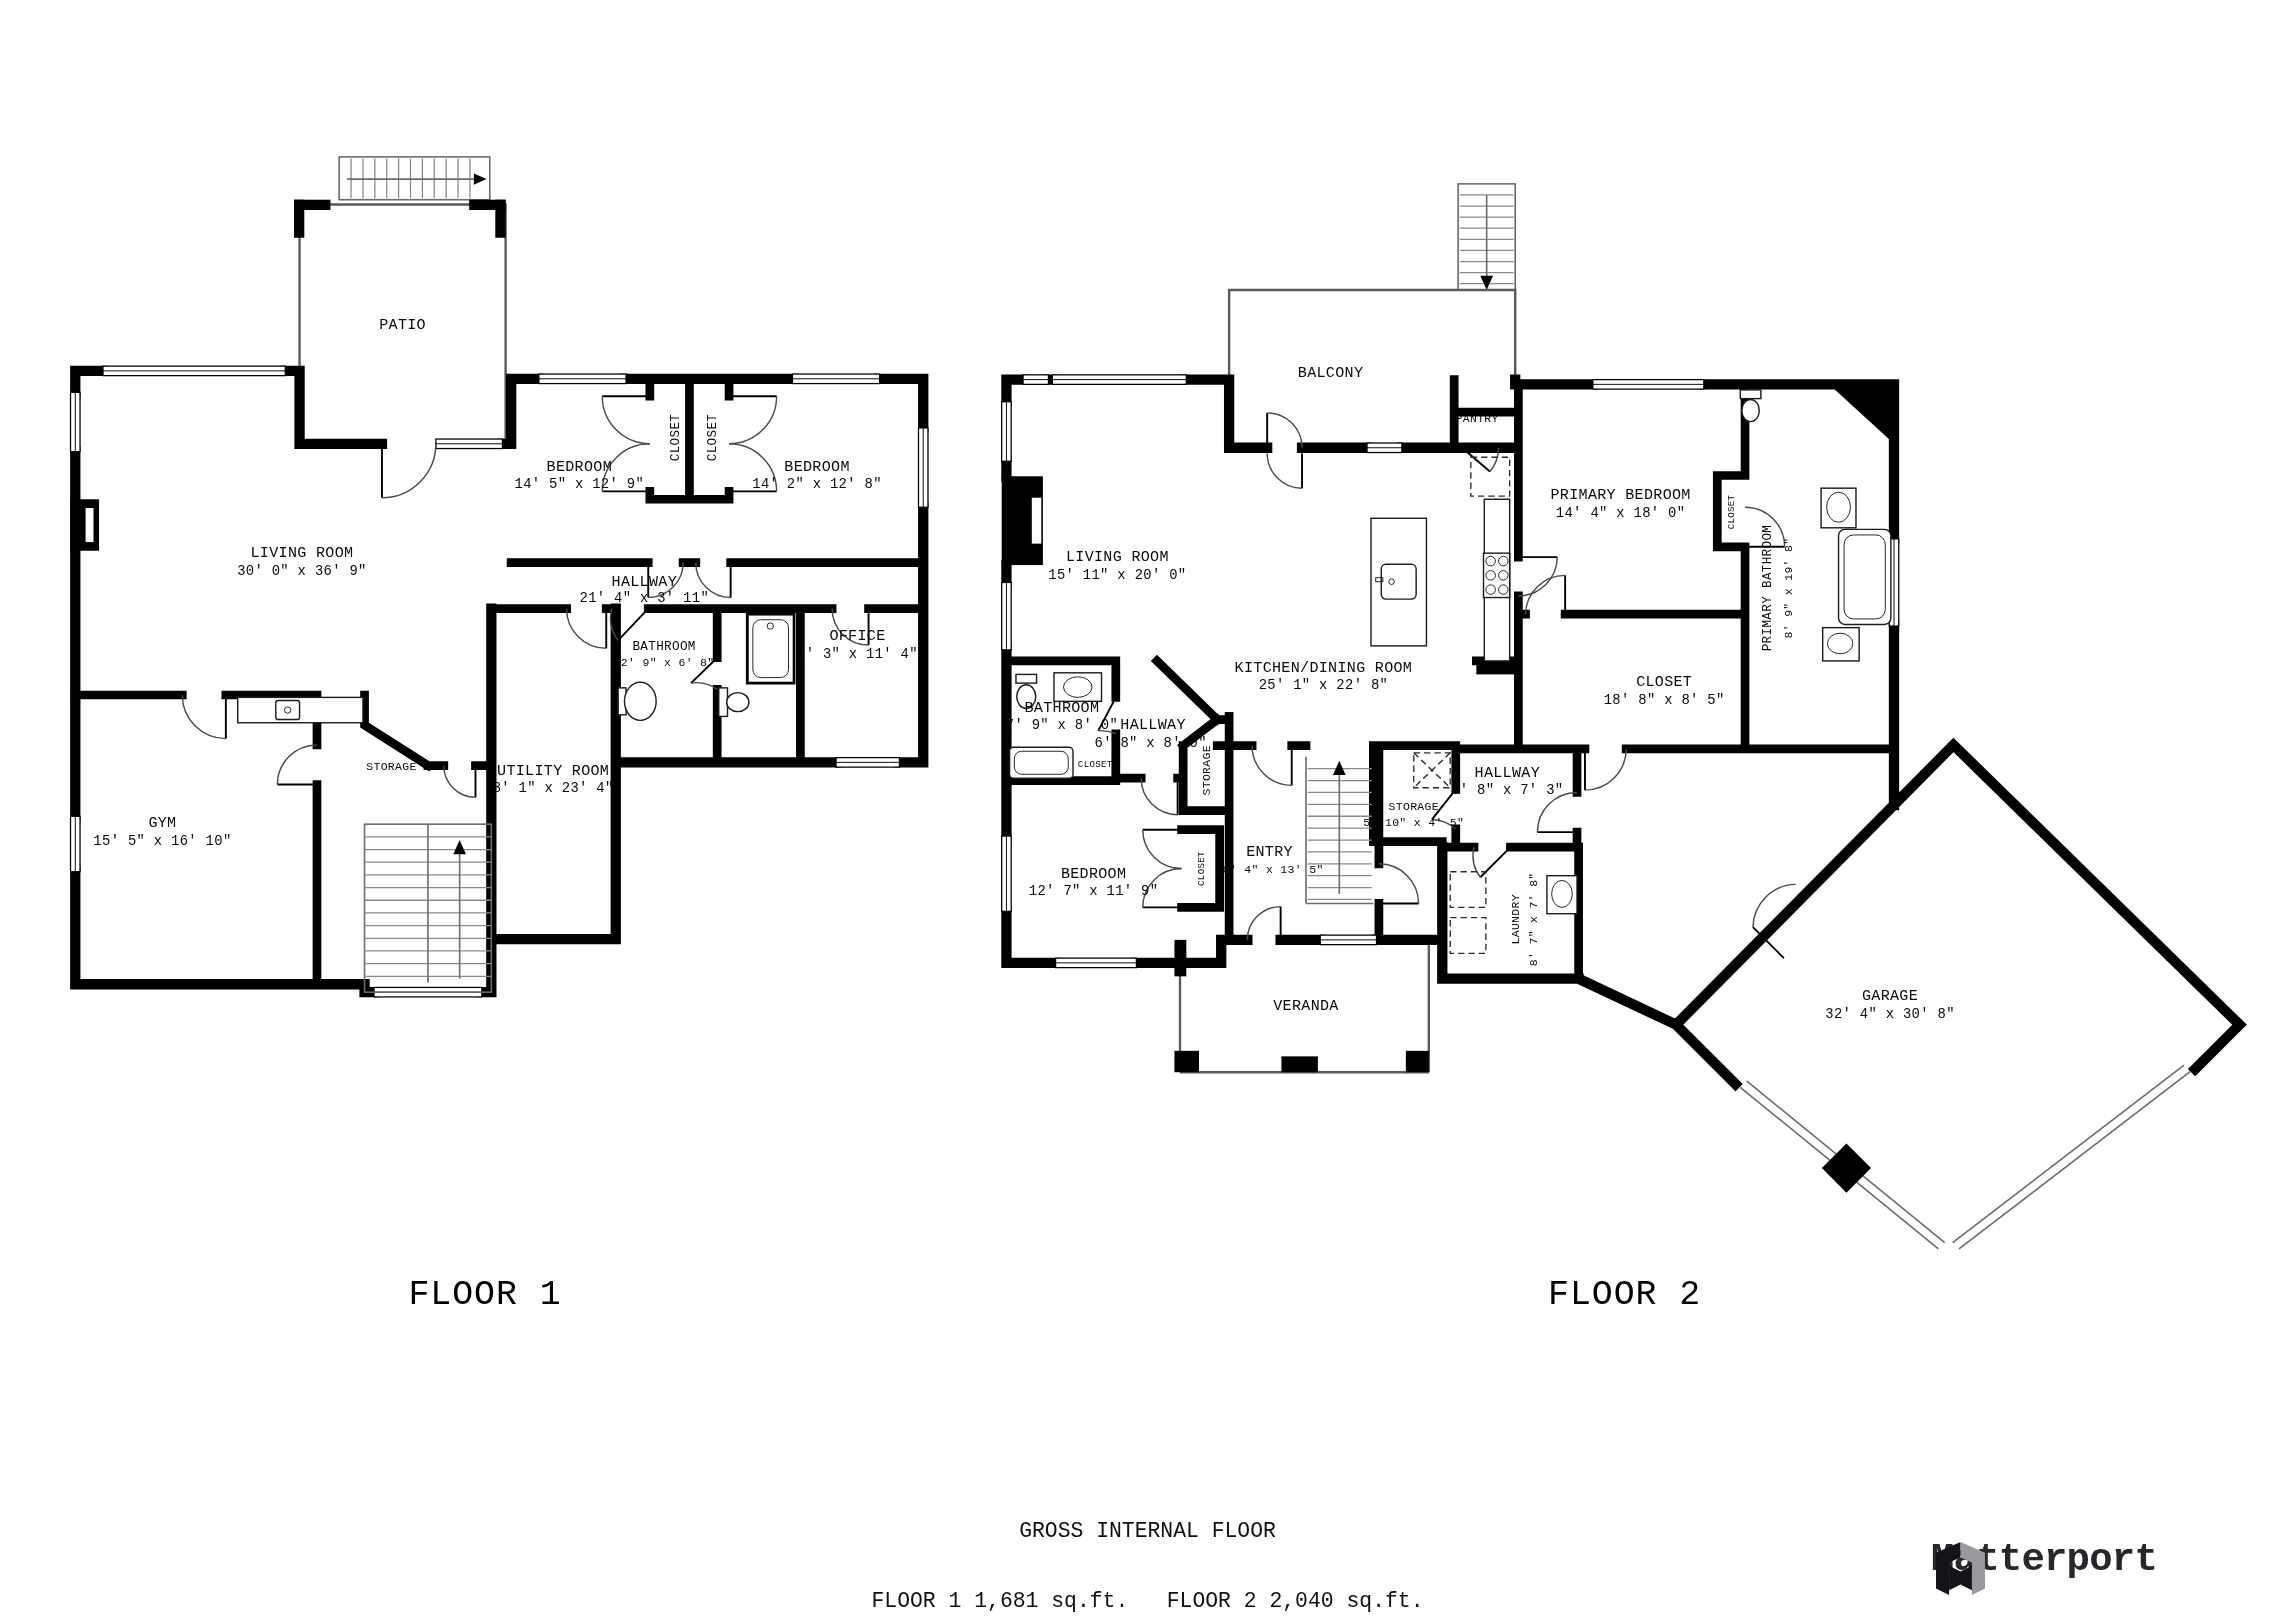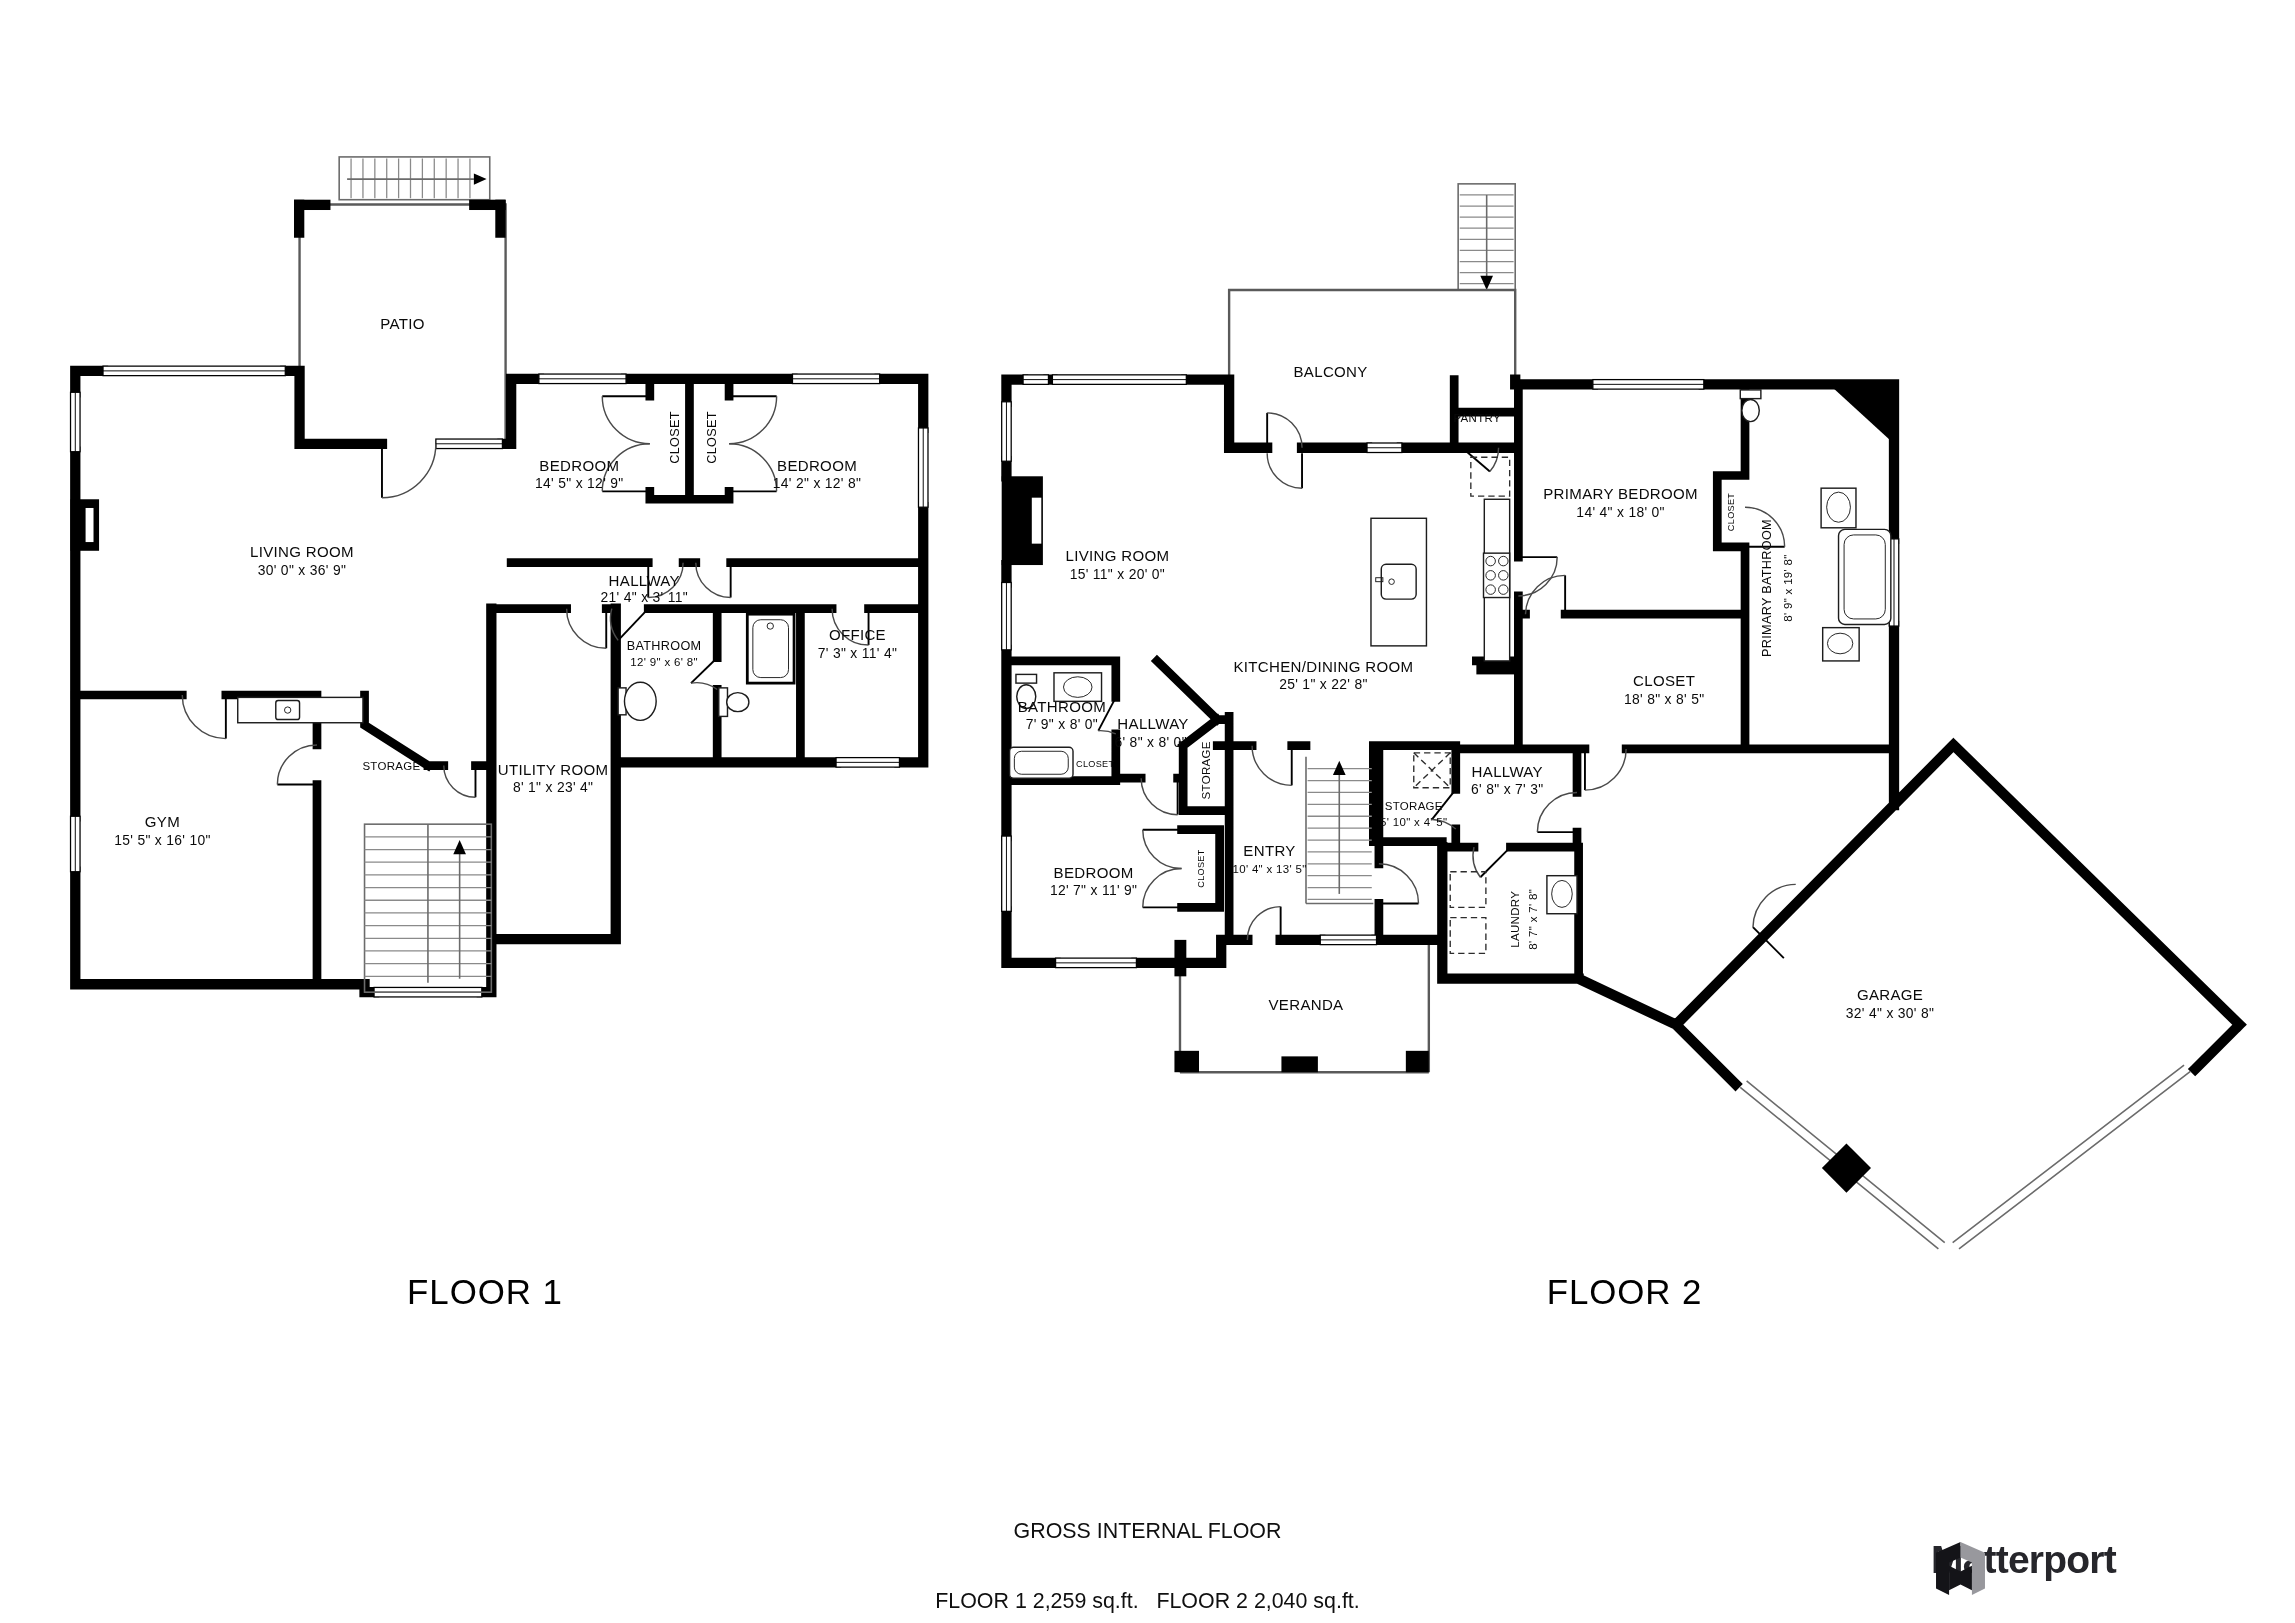--- a/index.html
+++ b/index.html
@@ -1,17 +1,17 @@
 <!DOCTYPE html>
 <html style="font-size:12.7px"><head>
 <meta charset="utf-8">
 <style>
   html,body{margin:0;padding:0;background:#fff;}
   #page{position:relative;width:2295px;height:1623px;background:#fff;overflow:hidden;
-        font-family:Liberation Sans, sans-serif;}
+        font-family:Liberation Mono, monospace;}
   svg{position:absolute;left:0;top:0;}
   
   .w  {stroke:#000;stroke-width:13;fill:none;stroke-linecap:square;}
   .wi {stroke:#000;stroke-width:11;fill:none;stroke-linecap:square;}
   .thin{stroke:#5a5a5a;stroke-width:3;fill:none;}
   .rail{stroke:#6b6b6b;stroke-width:2;fill:none;}
   .tread{stroke:#8a8a8a;stroke-width:1.6;fill:none;}
   .door{stroke:#4a4a4a;stroke-width:1.8;fill:none;}
   .leaf{stroke:#000;stroke-width:2.4;fill:none;}
   .fix {stroke:#1d1d1d;stroke-width:1.8;fill:#fff;}
@@ -429,21 +429,21 @@
     <text class="lbl sm" transform="rotate(-90 1934 1160)" x="1934" y="1165">8' 7" x 7' 8"</text>
     <text class="lbl" x="1648" y="1274">VERANDA</text>
     <text class="lbl" x="2385" y="1262">GARAGE</text>
     <text class="lbl dim" x="2385" y="1284">32' 4" x 30' 8"</text>
     <text class="title" x="2050" y="1646">FLOOR 2</text>
   </g>
 </svg>
 
 <div id="summary">
   <div>GROSS INTERNAL FLOOR</div>
-  <div>FLOOR 1 2,259 sq.ft.   FLOOR 2 2,040 sq.ft.</div>
+  <div>FLOOR 1 1,681 sq.ft.   FLOOR 2 2,040 sq.ft.</div>
   
   
   
   
 </div>
 
 <div id="logo">
   <svg width="59" height="62" viewBox="0 0 72 76">
     <polygon fill="#141418" points="6,18 36,5 36,24 22,30 22,70 6,62"></polygon>
     <polygon fill="#98989d" points="36,5 66,18 66,62 50,70 50,30 36,24"></polygon>

